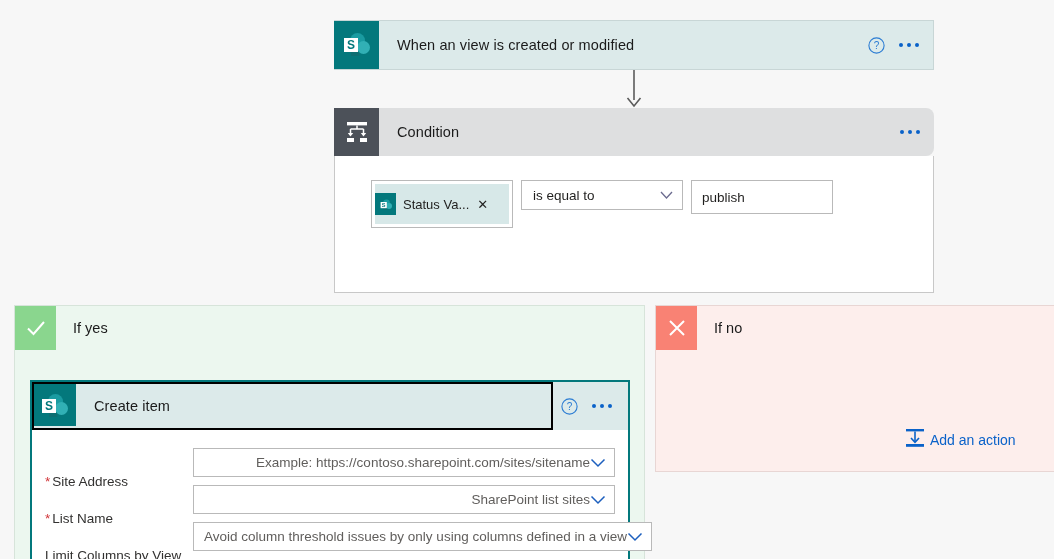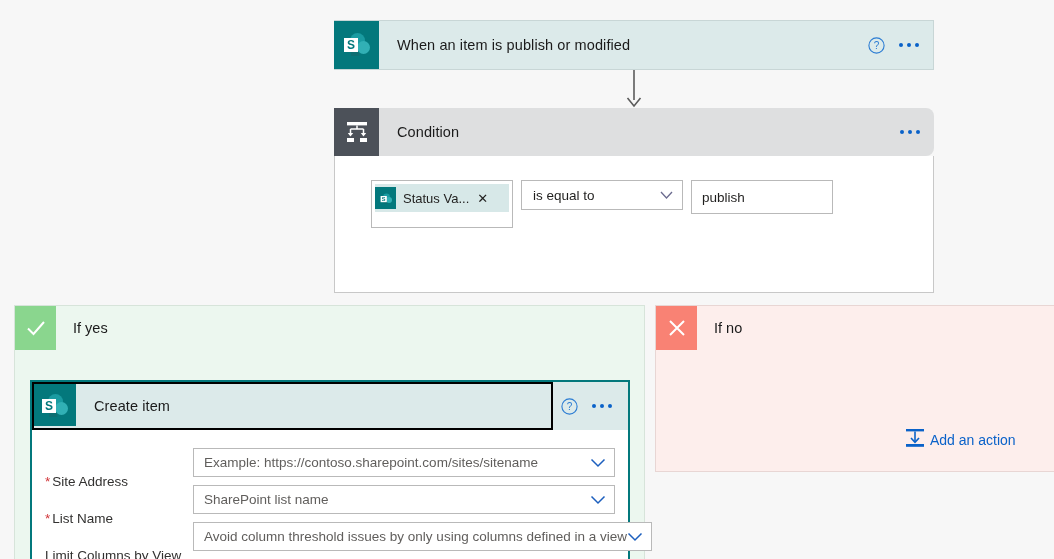--- a/index.html
+++ b/index.html
@@ -106,21 +106,21 @@
     width: 142px;
     height: 48px;
     border: 1px solid #b9b9b9;
     background: #fff;
     box-sizing: border-box;
     padding: 3px;
   }
   .token-chip {
     display: flex;
     align-items: center;
-    height: 28px;
+    height: 40px;
     background: #d7e8e8;
     padding-right: 12px;
     gap: 7px;
   }
   .token-chip .chip-icon {
     width: 21px; height: 22px;
     background: #03787c;
     display:flex; align-items:center; justify-content:center;
   }
   .token-label {
@@ -290,21 +290,21 @@
   .req { color: #d13438; margin-right: 2px; }
   .form-control {
     flex: 1;
     margin-right: 13px;
     height: 29px;
     border: 1px solid #b9b9b9;
     box-sizing: border-box;
     background: #fff;
     display: flex;
     align-items: center;
-    justify-content: space-between;
+    justify-content: flex-end;
     padding: 0 8px 0 10px;
   }
   .form-placeholder {
     font-size: 13.5px;
     color: #605e5c;
     white-space: nowrap;
     overflow: hidden;
     text-overflow: ellipsis;
   }
 
@@ -345,21 +345,21 @@
   <div class="node-card" id="trigger-card">
     <div class="sp-icon">
       <svg width="44" height="48" viewBox="0 0 44 48" aria-hidden="true">
         <circle cx="23.5" cy="19.5" r="7.5" fill="#1a9ba1"></circle>
         <circle cx="29.5" cy="26.5" r="6.5" fill="#31b0b5"></circle>
         <path d="M17 26.5 a8.5 8.5 0 0 1 8.5 8.5 h-8.5 z" fill="#0d6e72"></path>
         <rect x="10" y="17" width="14" height="14" fill="#ffffff"></rect>
         <text x="17" y="28" font-family="'Liberation Sans',sans-serif" font-size="12" font-weight="bold" fill="#03787c" text-anchor="middle">S</text>
       </svg>
     </div>
-    <div class="node-title">When an item is publish or modified</div>
+    <div class="node-title">When an view is created or modified</div>
     <div class="node-actions">
       <span>
         <svg class="help-icon" width="17" height="17" viewBox="0 0 17 17">
           <circle cx="8.5" cy="8.5" r="7.6" fill="none" stroke="#2b7cd3" stroke-width="1.1"></circle>
           <text x="8.5" y="12.3" font-family="'Liberation Sans',sans-serif" font-size="10" fill="#2b7cd3" text-anchor="middle">?</text>
         </svg>
       </span>
       <span class="ellipsis">
           <i></i>
           <i></i>
@@ -510,21 +510,21 @@
           <span class="form-placeholder">Example: https://contoso.sharepoint.com/sites/sitename</span>
           <svg class="chev" width="16" height="10" viewBox="0 0 16 10">
             <path d="M1.5 1.5 L8 8 L14.5 1.5" fill="none" stroke="#1c5fbe" stroke-width="1.5"></path>
           </svg>
         </div>
       </div>
 
       <div class="form-row">
         <div class="form-label"><span class="req">*</span><span>List Name</span></div>
         <div class="form-control">
-          <span class="form-placeholder">SharePoint list name</span>
+          <span class="form-placeholder">SharePoint list sites</span>
           <svg class="chev" width="16" height="10" viewBox="0 0 16 10">
             <path d="M1.5 1.5 L8 8 L14.5 1.5" fill="none" stroke="#1c5fbe" stroke-width="1.5"></path>
           </svg>
         </div>
       </div>
 
       <div class="form-row">
         <div class="form-label">Limit Columns by View</div>
         <div class="form-control">
           <span class="form-placeholder">Avoid column threshold issues by only using columns defined in a view</span>

